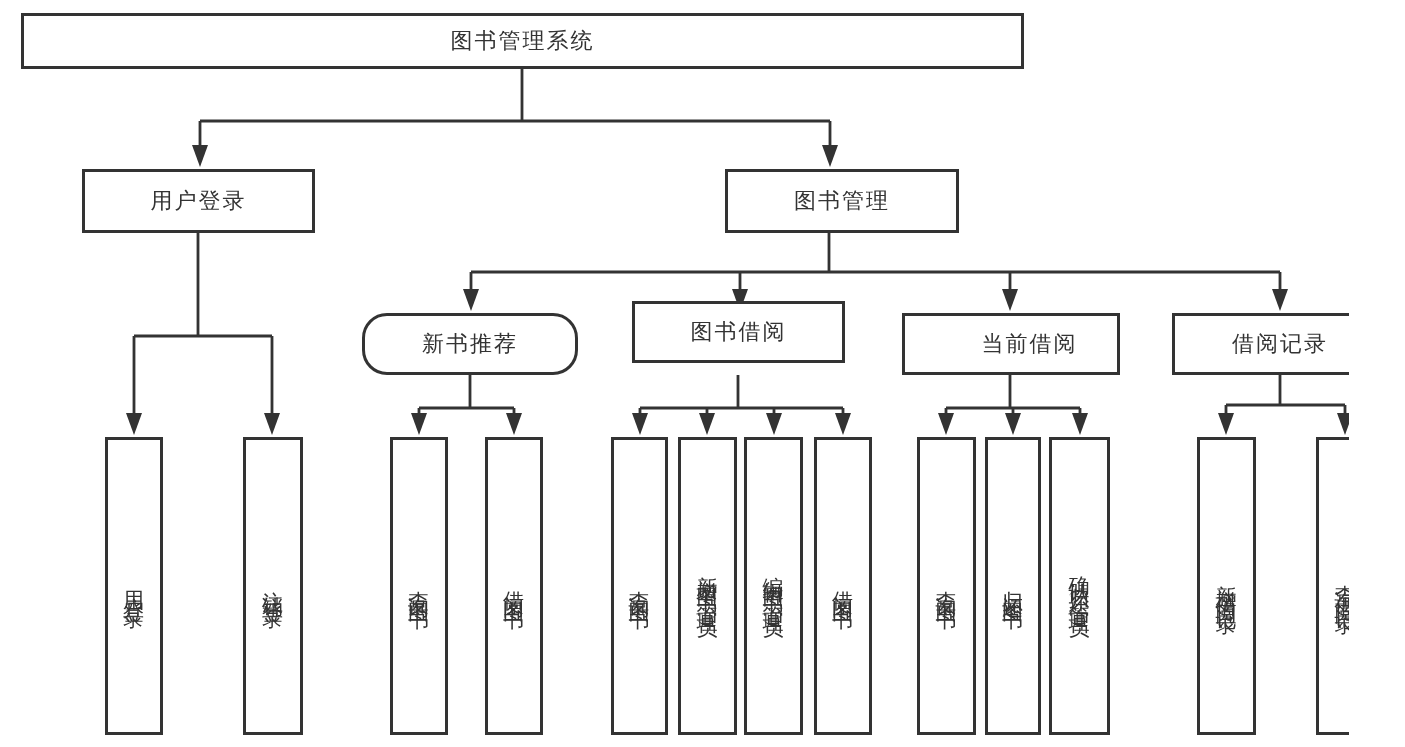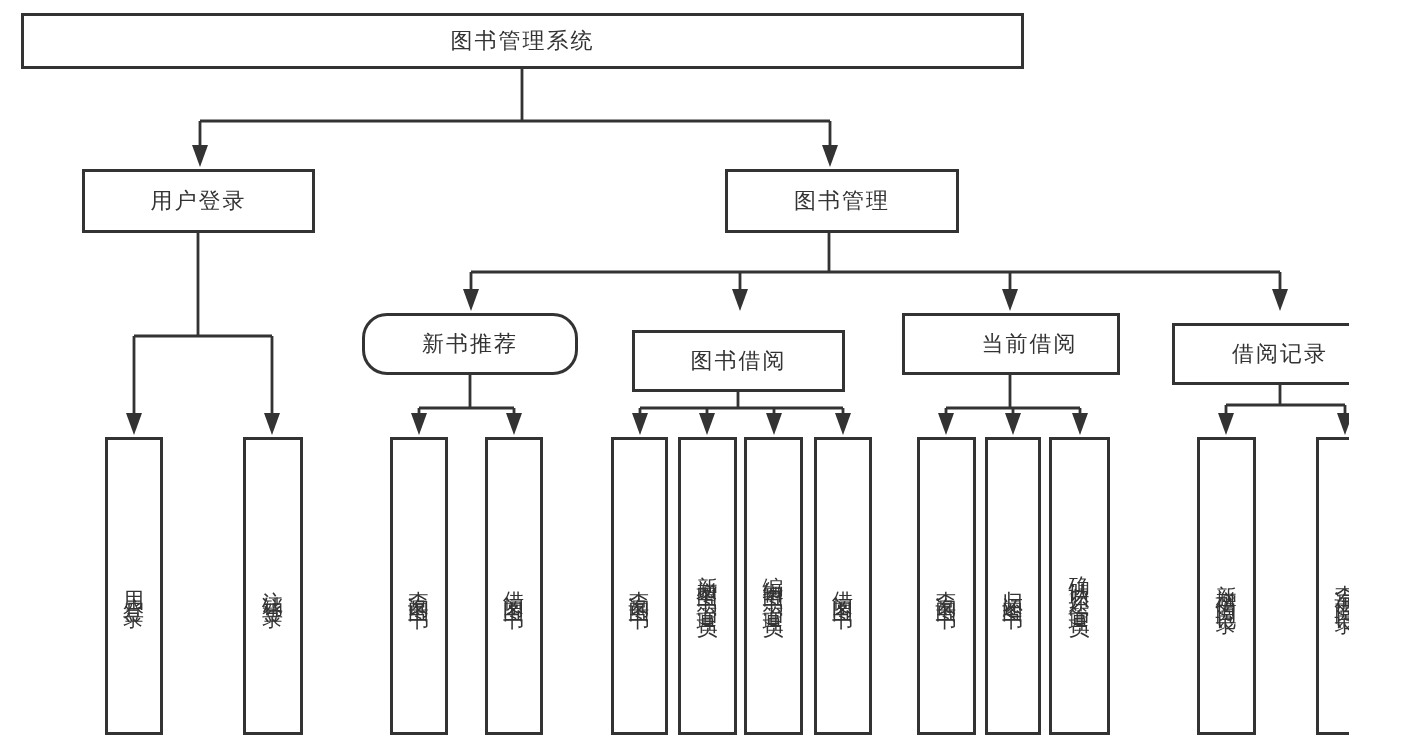--- a/index.html
+++ b/index.html
@@ -87,23 +87,23 @@
       <polygon points="1337,413 1353,413 1345,435"></polygon>
     </g>
   </svg>
 
   <div class="node hbox" style="left:21px;top:13px;width:1003px;height:56px;">图书管理系统</div>
 
   <div class="node hbox" style="left:82px;top:169px;width:233px;height:64px;">用户登录</div>
   <div class="node hbox" style="left:712px;top:169px;width:234px;height:64px;margin-left:13px;">图书管理</div>
 
   <div class="node hbox" style="left:362px;top:313px;width:216px;height:62px;border-radius:25px;">新书推荐</div>
-  <div class="node hbox" style="left:632px;top:330px;width:213px;height:62px;">图书借阅</div>
+  <div class="node hbox" style="left:632px;top:301px;width:213px;height:62px;">图书借阅</div>
   <div class="node hbox" style="left:902px;top:313px;width:218px;height:62px;padding-left:37px;">当前借阅</div>
-  <div class="node hbox" style="left:1172px;top:313px;width:216px;height:62px;margin-top:10px;">借阅记录</div>
+  <div class="node hbox" style="left:1172px;top:313px;width:216px;height:62px;">借阅记录</div>
 
   <div class="node vbox" style="left:105px;top:437px;width:58px;height:298px;">
     <span class="vtext">用户登录</span>
   </div>
   <div class="node vbox" style="left:243px;top:437px;width:60px;height:298px;">
     <span class="vtext">注销登录</span>
   </div>
 
   <div class="node vbox" style="left:390px;top:437px;width:58px;height:298px;">
     <span class="vtext">查询图书</span>

